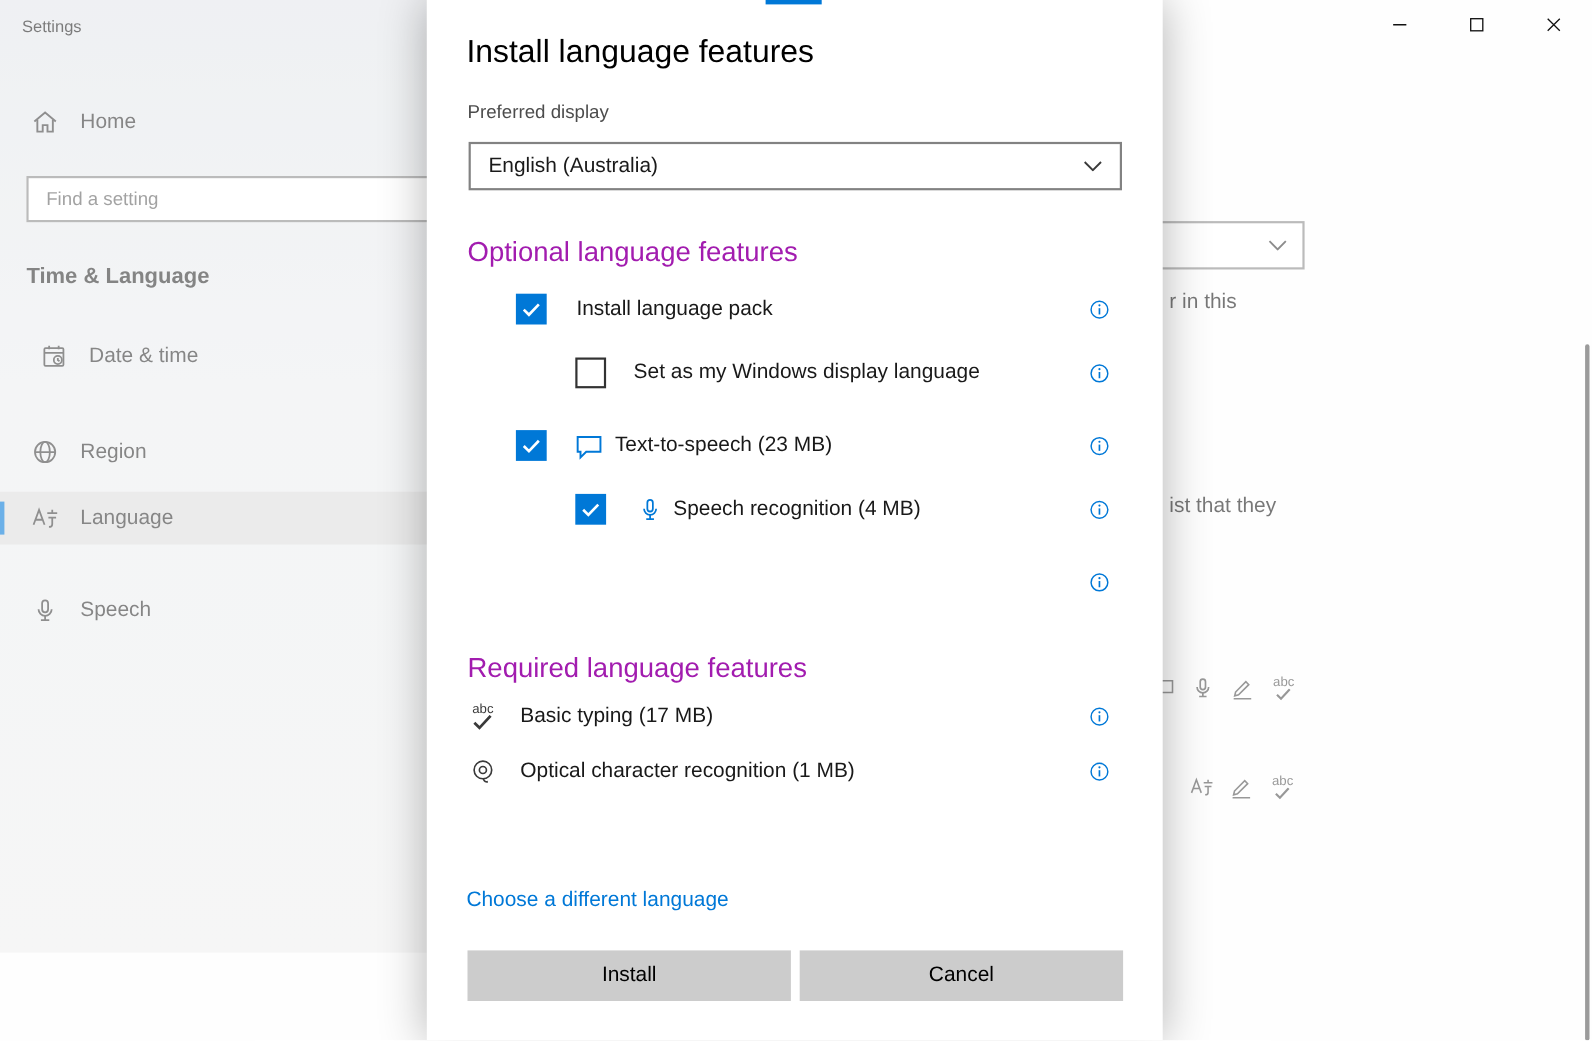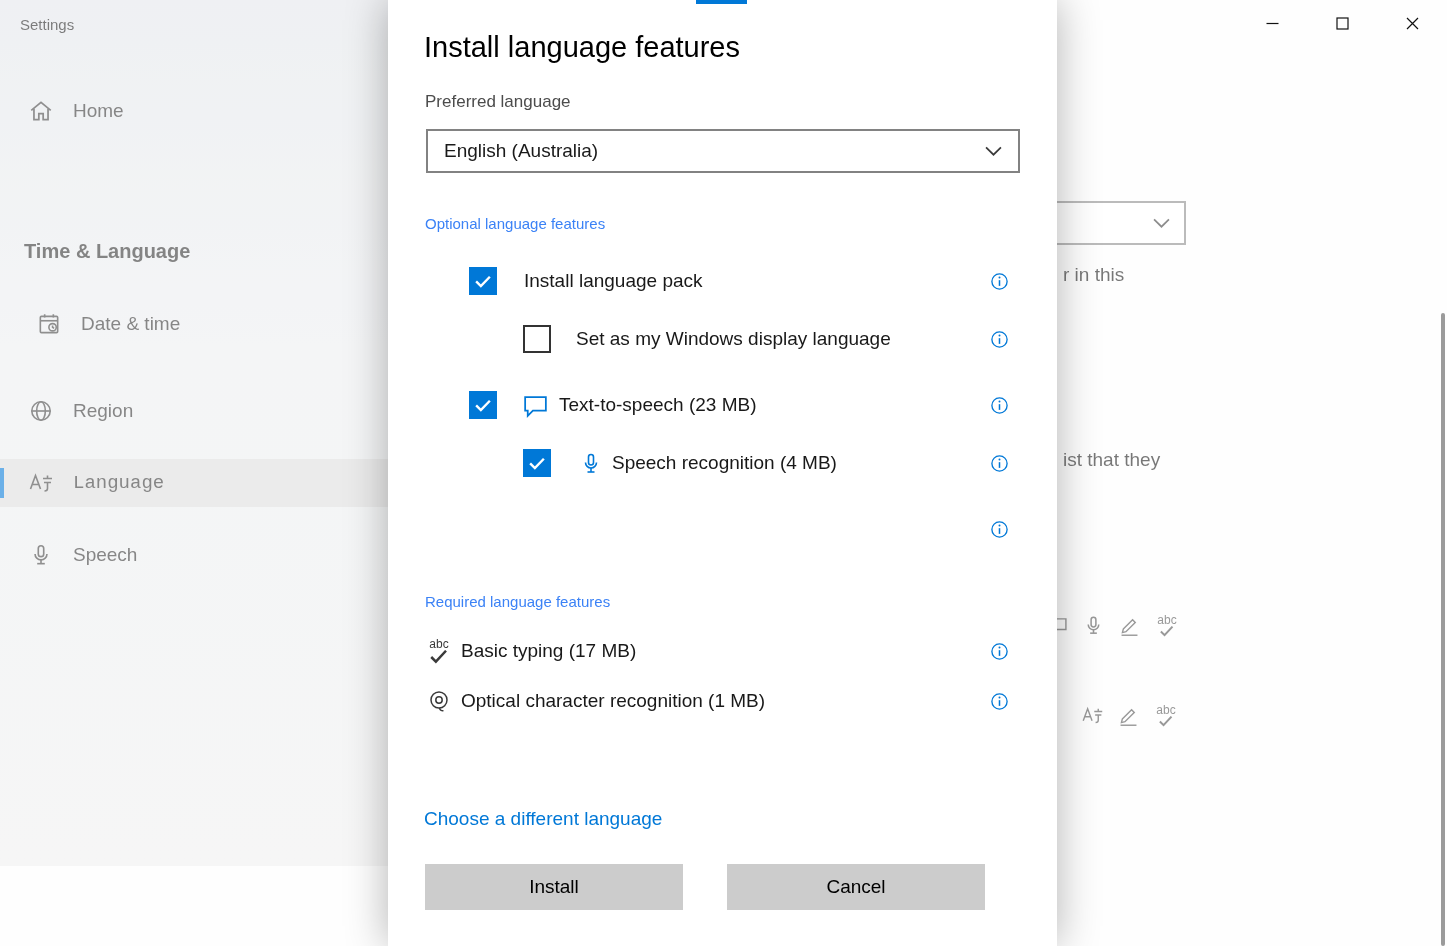--- a/index.html
+++ b/index.html
@@ -47,40 +47,40 @@
              border-radius:2px;z-index:3;}
   
   .dialog{position:absolute;left:388px;top:0;width:669px;height:946px;background:#fff;z-index:4;
           box-shadow:0 0 40px rgba(0,0,0,0.30);text-align:right;}
   .dialog-tab{position:absolute;left:308px;top:0;width:51px;height:4px;background:#0078d7;}
   .dlg-title{position:absolute;left:36px;top:31px;font-size:29px;font-weight:300;color:#000;}
   .pref-label{position:absolute;left:37px;top:92px;font-size:17px;color:#4c4c4c;}
   .lang-select{position:absolute;left:38px;top:129px;width:594px;height:44px;background:#fff;
                border:2px solid #828282;box-sizing:border-box;display:flex;align-items:center;
                justify-content:space-between;padding:0 16px;font-size:19px;color:#1a1a1a;}
-  .sec-title{position:absolute;left:37px;font-size:15px;color:#3b82f6;}
+  .sec-title{position:absolute;left:37px;font-size:25px;color:#a21caf;}
   .opt-title{top:215px;}
   .req-title{top:593px;}
   .feat-row{position:absolute;height:32px;display:flex;align-items:center;padding-left:43px;}
   .checkbox{width:28px;height:28px;box-sizing:border-box;display:flex;align-items:center;
             justify-content:center;flex:0 0 auto;}
   .checkbox.checked{background:#0078d7;}
   .checkbox.unchecked{background:#fff;border:2px solid #333;}
   .feat-icon{width:29px;height:29px;margin-left:24px;display:inline-flex;color:#0078d7;flex:0 0 auto;}
   .feat-icon svg{width:100%;height:100%;}
   .feat-label{margin-left:27px;font-size:19px;color:#191919;white-space:nowrap;}
   .feat-label.after-icon{margin-left:9px;}
   .req-row{position:absolute;left:38px;height:32px;display:flex;align-items:center;color:#3a3a3a;}
   .req-icon{width:26px;height:26px;display:inline-flex;flex:0 0 auto;}
   .req-icon svg{width:100%;height:100%;}
-  .req-label{margin-left:9px;font-size:19px;color:#191919;white-space:nowrap;}
+  .req-label{margin-left:21px;font-size:19px;color:#191919;white-space:nowrap;}
   .info{position:absolute;left:602px;width:19px;height:19px;}
   .info svg{width:100%;height:100%;}
   .dlg-link{position:absolute;left:36px;top:808px;font-size:19px;color:#0078d7;cursor:pointer;}
-  .btn{position:absolute;top:864px;width:258px;height:46px;background:#cccccc;display:flex;
+  .btn{position:absolute;top:864px;width:294px;height:46px;background:#cccccc;display:flex;
        align-items:center;justify-content:center;font-size:19px;color:#000;cursor:pointer;}
   .btn.install{left:37px;}
   .btn.cancel{left:339px;}
   .abc-icon{display:inline-flex;flex-direction:column;align-items:center;width:26px;line-height:1;}
   .abc-glyph{font-size:12px;color:currentColor;}
   .chev{display:inline-flex;}
 </style>
 </head>
 <body>
 
@@ -92,20 +92,23 @@
     <div class="home-item">
       <span class="nav-ico">
         <svg viewBox="0 0 24 24" fill="none" stroke="currentColor" stroke-width="1.6">
           <path d="M3 11.5 L12 4 L21 11.5"></path>
             <path d="M5.5 10 V20 H10 V14.5 H14 V20 H18.5 V10"></path>
         </svg>
       </span>
       <span class="label">Home</span>
     </div>
 
+    <div class="search-box">
+      <input placeholder="Find a setting" style="">
+    </div>
 
     <div class="section-title">Time &amp; Language</div>
 
     <div class="nav-item" style="top:300px;padding-left:36px;">
       <span class="nav-ico">
         <svg viewBox="0 0 24 24" fill="none" stroke="currentColor" stroke-width="1.5">
           <rect x="4" y="5" width="16" height="15" rx="1"></rect>
             <line x1="4" y1="9" x2="20" y2="9"></line>
           <line x1="8" y1="3" x2="8" y2="6"></line>
             <line x1="16" y1="3" x2="16" y2="6"></line>
@@ -120,21 +123,21 @@
       <span class="nav-ico">
         <svg viewBox="0 0 24 24" fill="none" stroke="currentColor" stroke-width="1.5">
           <circle cx="12" cy="12" r="8.5"></circle>
             <ellipse cx="12" cy="12" rx="4" ry="8.5"></ellipse>
           <line x1="3.5" y1="12" x2="20.5" y2="12"></line>
         </svg>
       </span>
       <span class="label">Region</span>
     </div>
 
-    <div class="nav-item selected" style="top:459px;font-family:Liberation Mono, monospace;">
+    <div class="nav-item selected" style="top:447px;">
       <span class="accent-bar"></span>
       <span class="nav-ico">
         <svg viewBox="0 0 26 26" fill="none" stroke="currentColor" stroke-width="1.6">
           <path d="M2.5 19 L7.5 5.5 L12.5 19 M4.3 14.5 h6.4"></path>
           <path d="M15 8.5 h9 M19.5 5.5 v3 M16 12.5 h7 M19.5 12.5 v6 c0 2 -1.5 2.5 -3 2.5"></path>
         </svg>
       </span>
       <span class="label">Language</span>
     </div>
 
@@ -235,21 +238,21 @@
       </span>
     </div>
   </div>
 
   <div class="scrollbar"></div>
 
   <div class="dialog">
     <div class="dialog-tab"></div>
     <div class="dlg-title">Install language features</div>
 
-    <div class="pref-label">Preferred language</div>
+    <div class="pref-label">Preferred display</div>
     <div class="lang-select">
       <span>English (Australia)</span>
       <span class="chev">
         <svg width="17" height="10" viewBox="0 0 16 9">
             <path d="M1 1 l7 7 l7 -7" fill="none" stroke="#3a3a3a" stroke-width="1.6"></path>
           </svg>
       </span>
     </div>
 
     <div class="sec-title opt-title">Optional language features</div>

